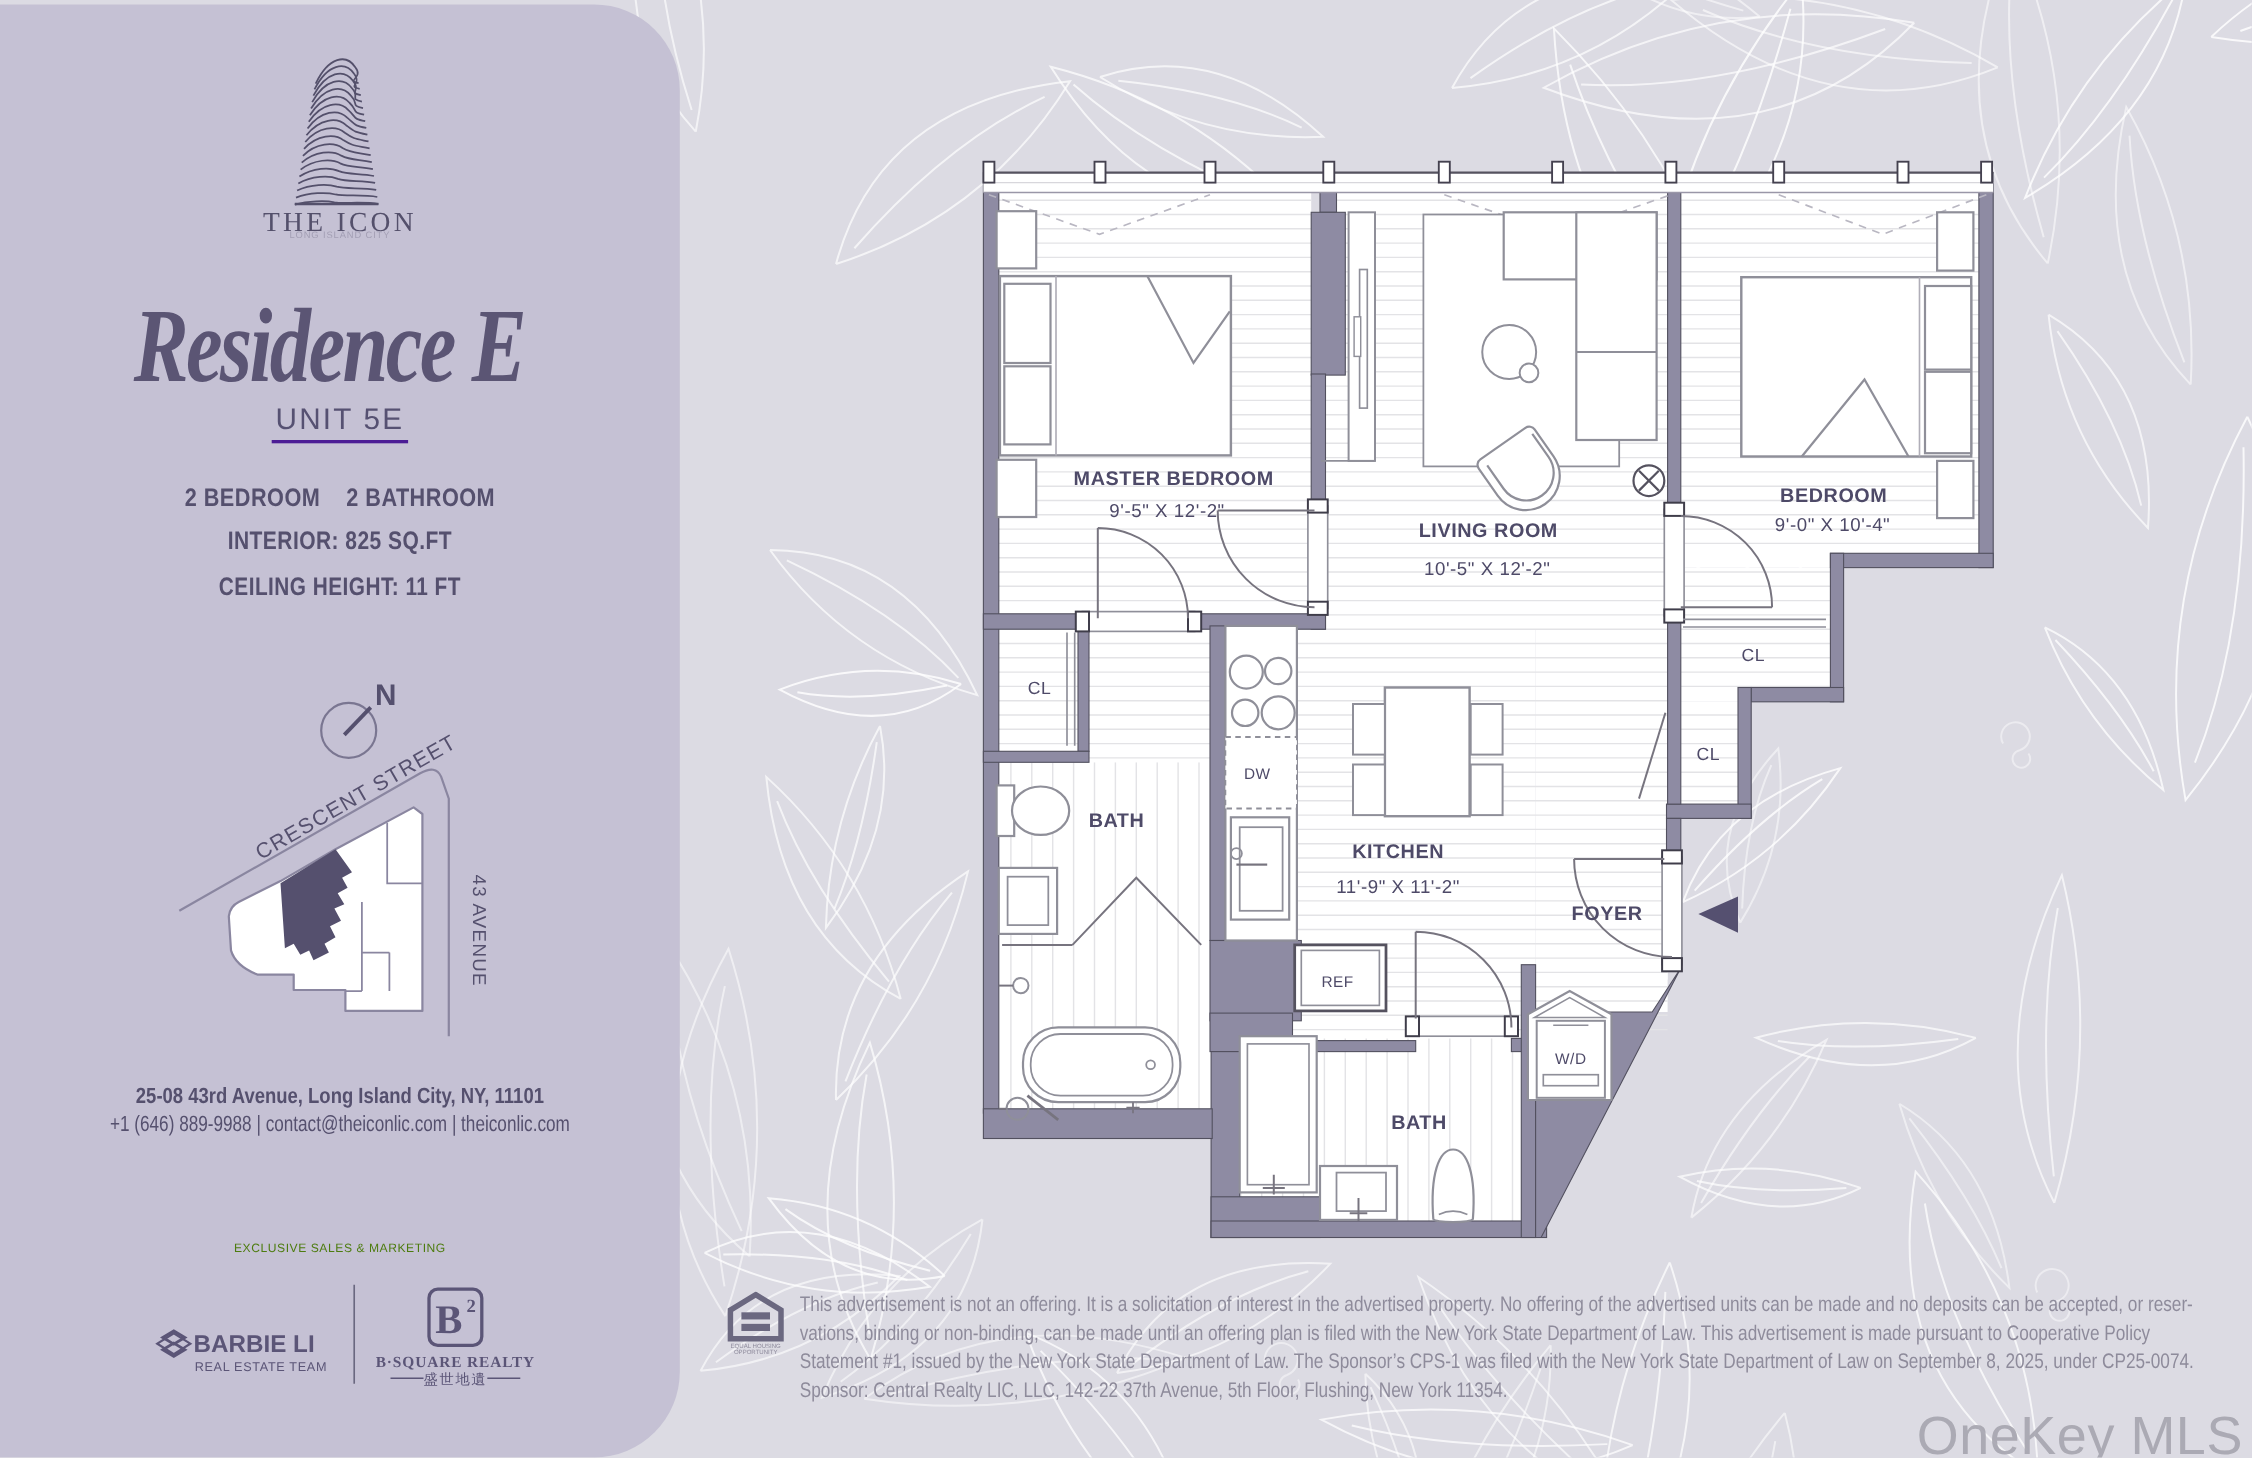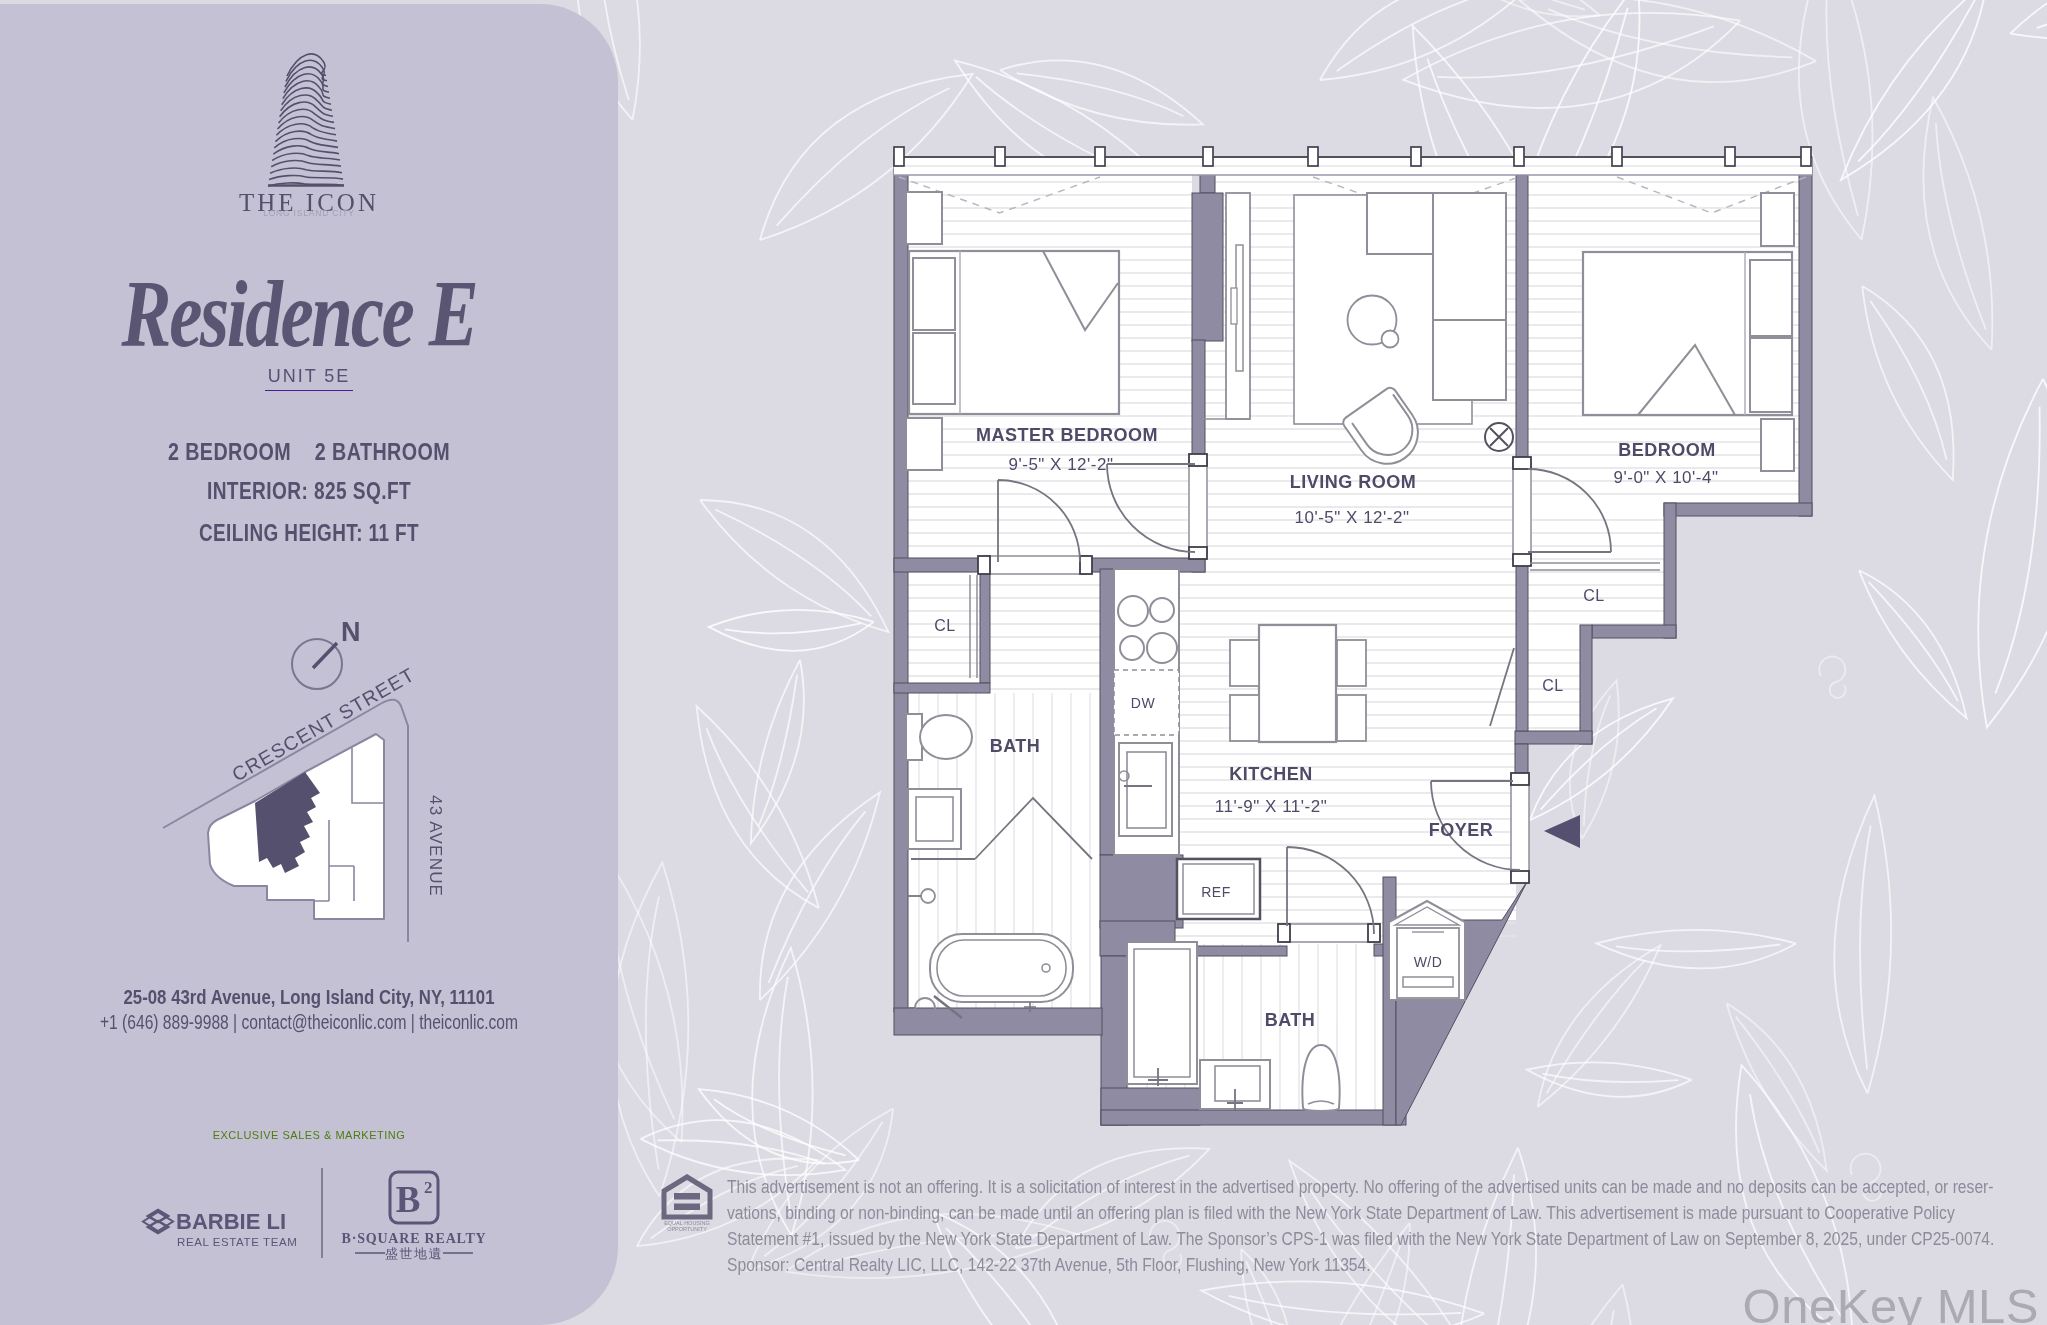--- a/index.html
+++ b/index.html
@@ -5,21 +5,21 @@
 html,body{width:2047px;height:1325px;overflow:hidden}
 body{background:#dcdbe3;font-family:"Liberation Sans",sans-serif;position:relative}
 .panel{position:absolute;left:0;top:4px;width:618px;height:1321px;background:#c5c1d4;
 border-radius:0 78px 78px 0}
 .ctr{position:absolute;width:618px;text-align:center}
 .ticon{top:189px;color:#54506b;font-family:Liberation Serif, serif;font-size:25px;letter-spacing:3px}
 .tlic{top:208px;color:#a39fb4;font-size:8.5px;letter-spacing:0.8px}
 .res{top:258px;margin-left:-10px;color:#5b5574;font-family:"Liberation Serif",serif;font-style:italic;font-weight:bold;
 font-size:96px;transform:scaleX(0.78);letter-spacing:-3px}
 .unit{top:366px}
-.unit span{color:#565172;font-size:18px;letter-spacing:2px;border-bottom:1px solid #4c1d95;padding:0 3px 4px}
+.unit span{color:#565172;font-size:27px;letter-spacing:2px;border-bottom:3px solid #4c1d95;padding:0 3px 4px}
 .l1{top:439px;color:#55506e;font-size:23px;font-weight:bold;letter-spacing:0.5px;transform:scaleX(0.857)}
 .l2{top:478px;color:#55506e;font-size:23px;font-weight:bold;letter-spacing:0.5px;transform:scaleX(0.83)}
 .l3{top:520px;color:#55506e;font-size:23px;font-weight:bold;letter-spacing:0.5px;transform:scaleX(0.823)}
 .addr{top:986px;color:#55506e;font-size:20px;font-weight:bold;transform:scaleX(0.84)}
 .tel{top:1011px;color:#55506e;font-size:20px;transform:scaleX(0.78)}
 .excl{top:1129px;color:#4d7c0f;font-size:11px;letter-spacing:0.5px}
 .disc{position:absolute;left:727px;top:1174px;white-space:nowrap;color:#8e8b9b;font-size:19.2px;line-height:26px;transform:scaleX(0.815);transform-origin:left top}
 .onekey{position:absolute;right:8px;top:1278px;color:#a6a5ae;font-size:49px;letter-spacing:0.5px;opacity:0.9}
 </style></head><body>
 <svg style="position:absolute;left:0;top:0" width="2047" height="1325" viewBox="0 0 2047 1325" fill="none" stroke="#ffffff" stroke-width="1.8">

